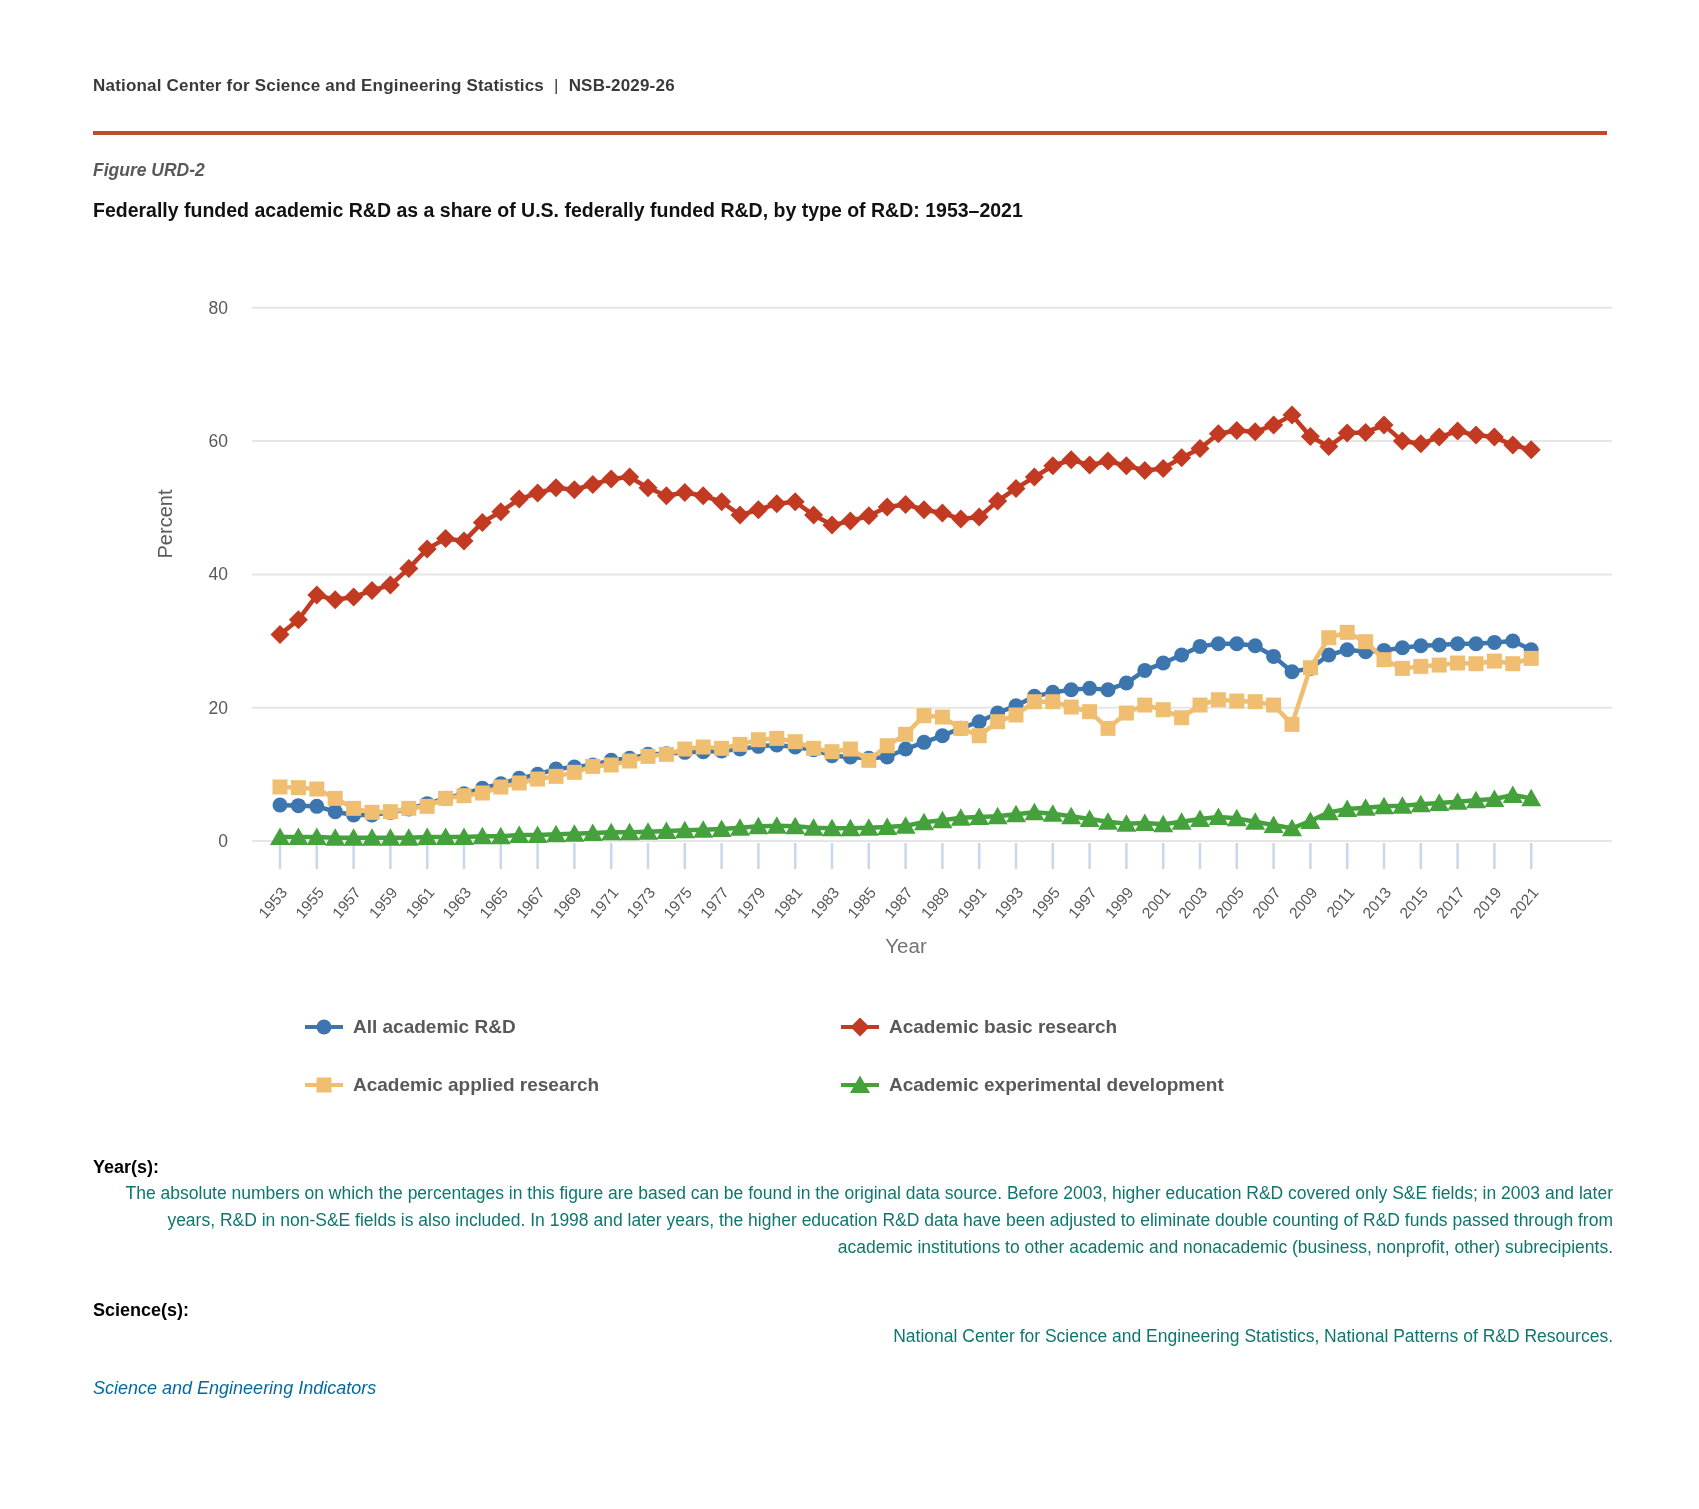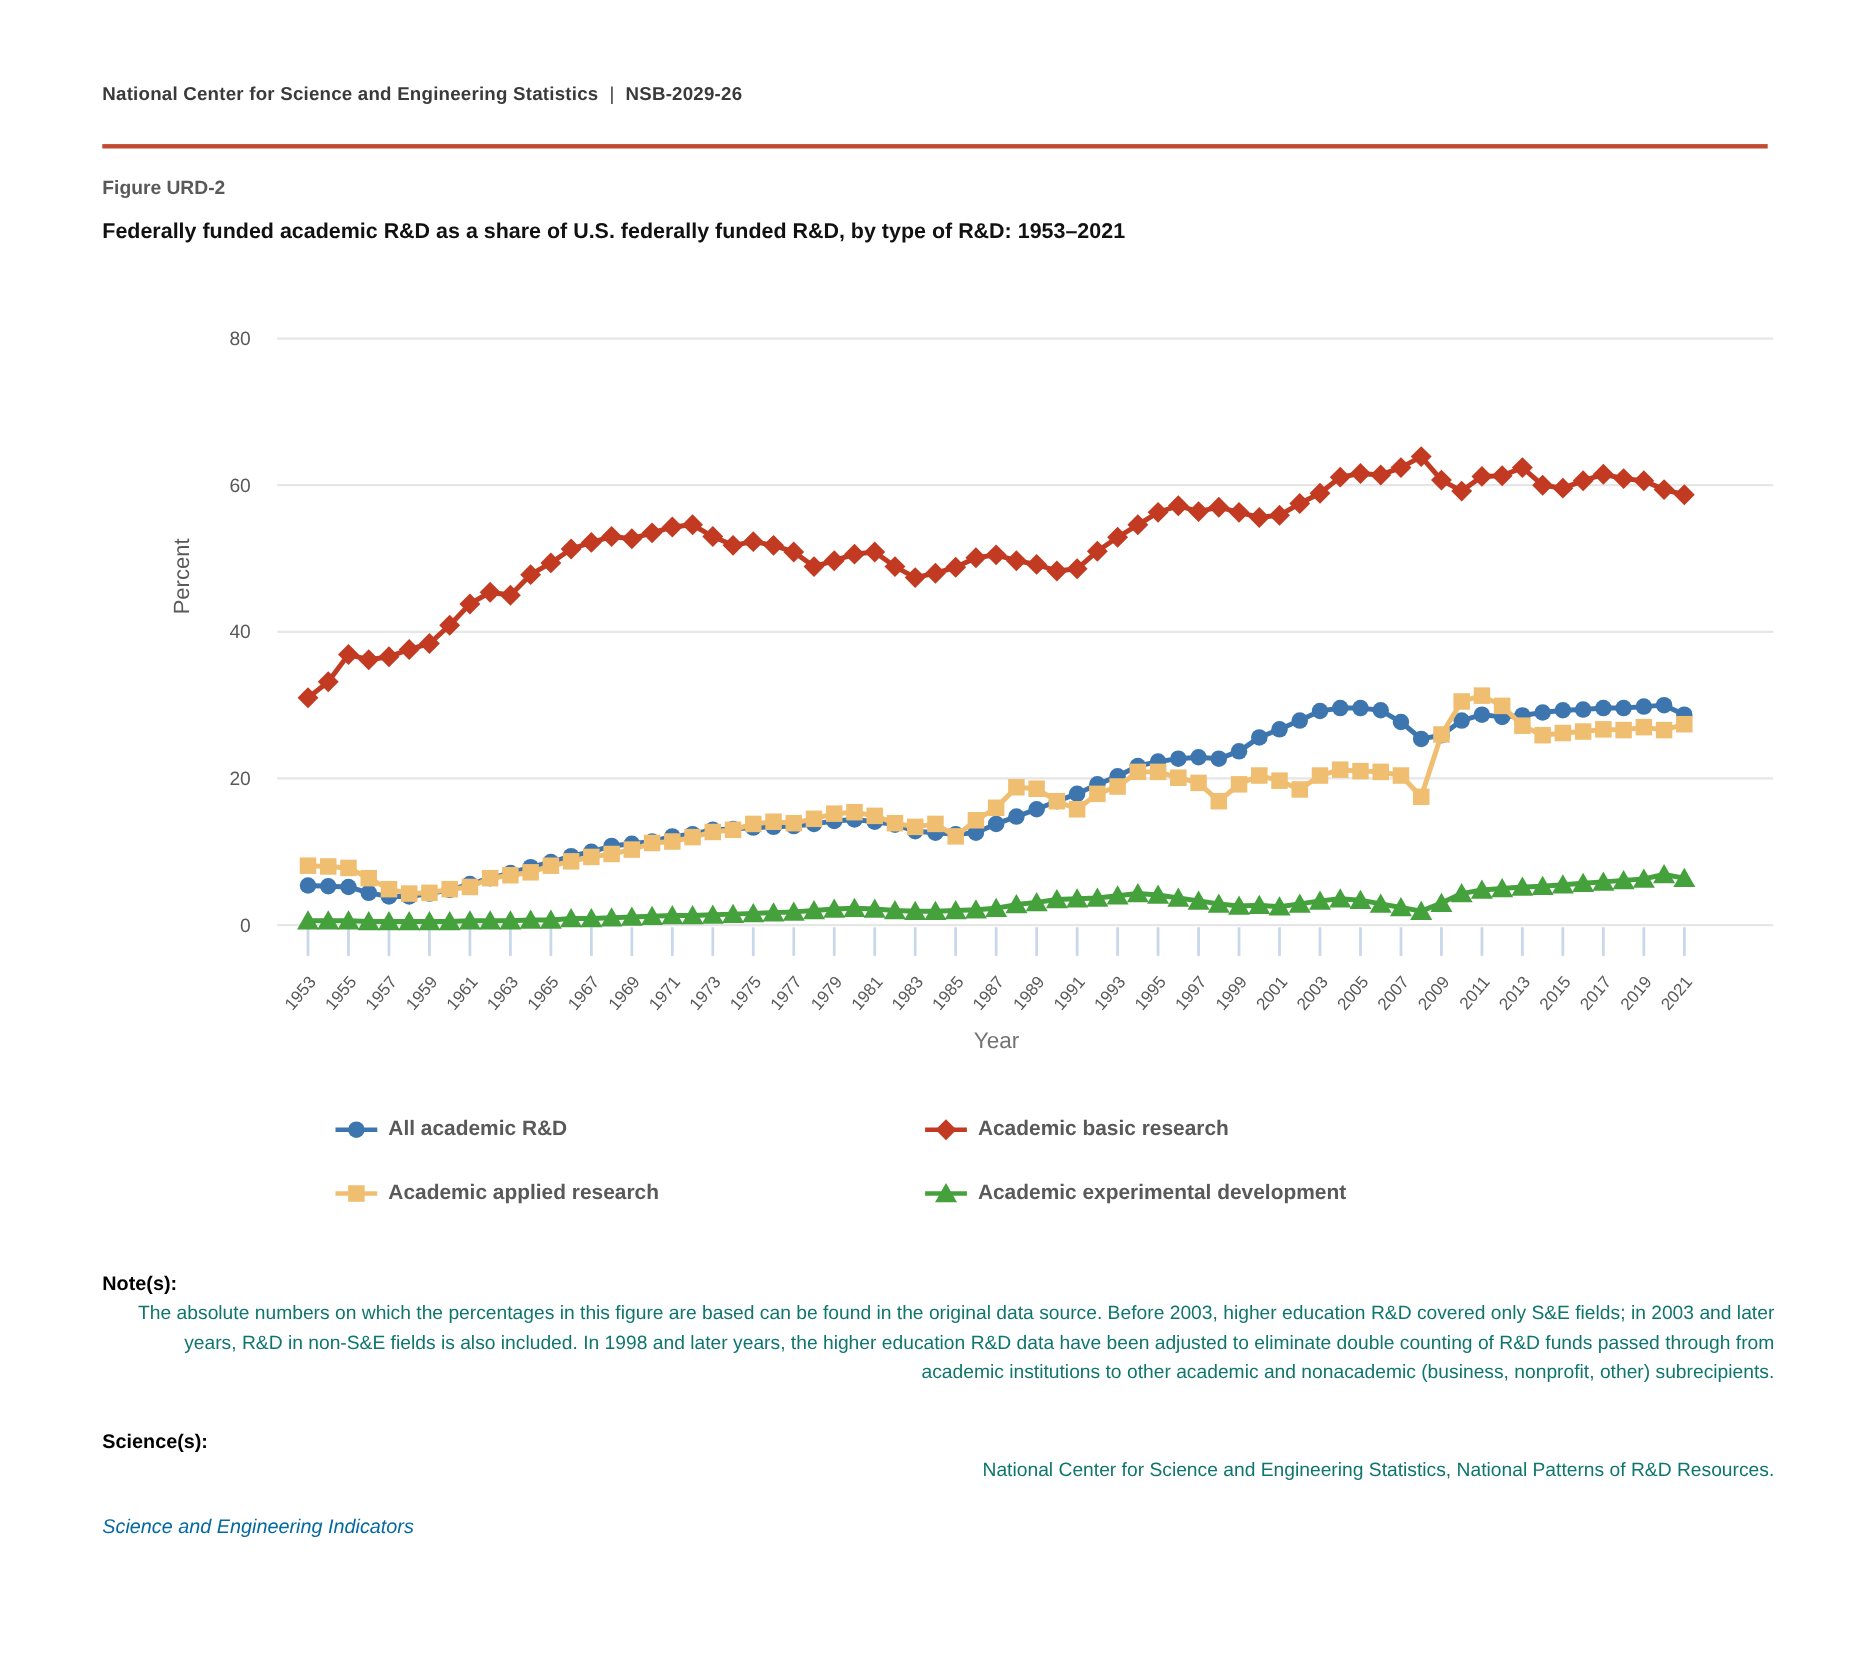--- a/index.html
+++ b/index.html
@@ -2,21 +2,21 @@
 <html><head>
 <meta charset="utf-8">
 <style>
   html,body{margin:0;padding:0;background:#fff;}
   .page{position:relative;width:1699px;height:1509px;background:#ffffff;overflow:hidden;
         font-family:"Liberation Sans",sans-serif;color:#1a1a1a;}
   .abs{position:absolute;}
   .hdr{left:93px;top:76px;font-size:17px;font-weight:bold;color:#3a3a3a;letter-spacing:.2px;}
   .hdr .sep{margin:0 10px;color:#3a3a3a;font-weight:normal;}
   .rule{left:93px;top:131px;width:1514px;height:4px;background:#c1492d;}
-  .figlabel{left:93px;top:160px;font-size:17.5px;font-weight:bold;color:#595959;}
+  .figlabel{left:93px;top:160px;font-size:17.5px;font-weight:bold;color:#595959;font-style:italic;}
   .figtitle{left:93px;top:199px;font-size:19.5px;font-weight:bold;color:#111111;text-align:right;}
   #chart-svg{left:0;top:0;width:1699px;height:1000px;}
   .legend{left:303px;top:1016px;display:grid;grid-template-columns:500px auto;grid-row-gap:7px;gap:36px;}
   .legend-item{display:flex;align-items:center;cursor:pointer;}
   .legend-item svg{width:42px;height:22px;flex:0 0 42px;}
   .legend-item span{margin-left:8px;font-size:19px;font-weight:bold;color:#595959;}
   .notes{left:93px;top:1157px;width:1520px;}
   .notes h4,.sources h4{margin:0 0 2px 0;font-size:18px;font-weight:bold;color:#000;}
   .notes p,.sources p{margin:0;font-size:17.5px;line-height:1.54;color:#0f766e;text-align:right;}
   .sources{left:93px;top:1300px;width:1520px;}
@@ -434,21 +434,21 @@
       <div class="legend-item">
         <svg viewBox="0 0 42 22">
           <line x1="2" y1="11" x2="40" y2="11" stroke="#44a13c" stroke-width="4"></line>
           <path d="M 21 1.5 L 31 19 L 11 19 Z" fill="#44a13c"></path>
         </svg>
         <span>Academic experimental development</span>
       </div>
     </div>
 
   <div class="notes abs">
-    <h4>Note(s):</h4>
+    <h4>Year(s):</h4>
     <p>The absolute numbers on which the percentages in this figure are based can be found in the original data source. Before 2003, higher education R&amp;D covered only S&amp;E fields; in 2003 and later years, R&amp;D in non-S&amp;E fields is also included. In 1998 and later years, the higher education R&amp;D data have been adjusted to eliminate double counting of R&amp;D funds passed through from academic institutions to other academic and nonacademic (business, nonprofit, other) subrecipients.</p>
   </div>
 
   <div class="sources abs">
     <h4>Science(s):</h4>
     <p>National Center for Science and Engineering Statistics, National Patterns of R&amp;D Resources.</p>
   </div>
 
   <div class="abs pub">Science and Engineering Indicators</div>
 

